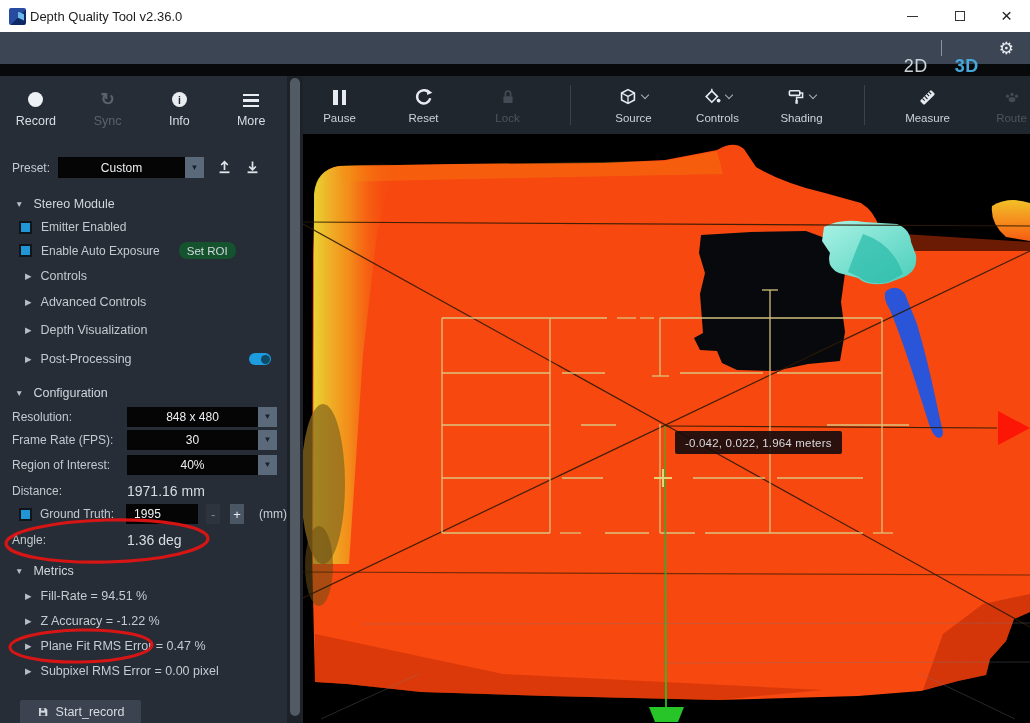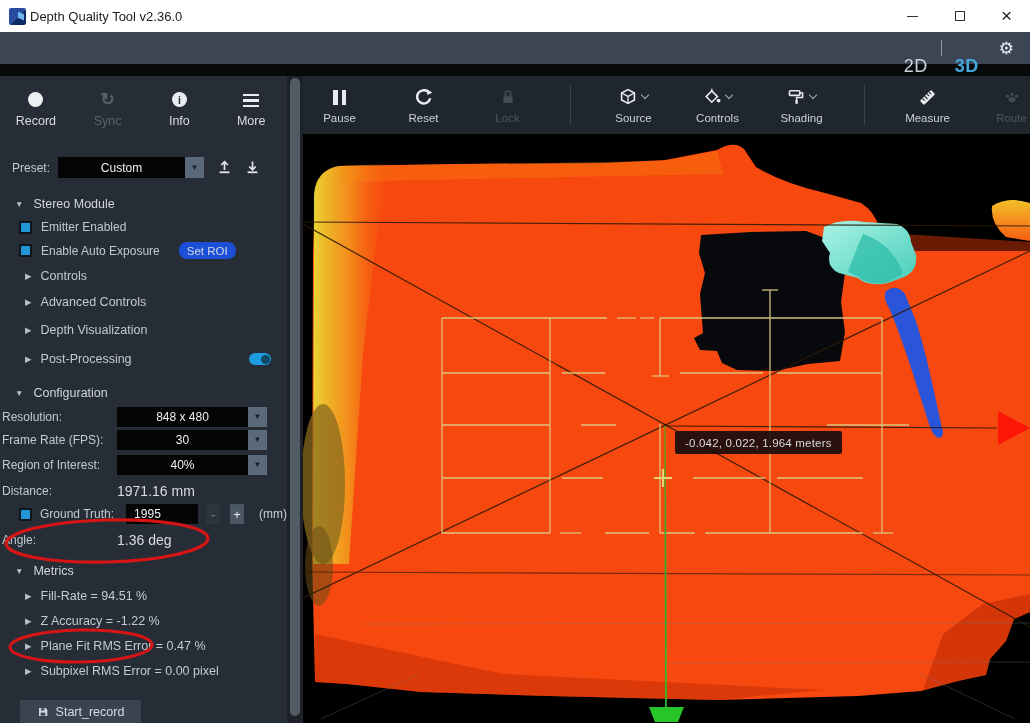--- a/index.html
+++ b/index.html
@@ -56,28 +56,28 @@
              display:flex; align-items:center; justify-content:center; font-size:12px; }
   .arrowbtn { width:19px; height:21px; background:#5b6a7b; display:flex; align-items:center;
               justify-content:center; font-size:8px; color:#17202b; }
   .picon { margin-left:13px; }
 
   .section { display:flex; align-items:center; gap:10px; padding:11px 0 5px 15px;
              color:#d0d6dc; font-size:12.5px; }
   .tri { font-size:8.5px; color:#b7bec6; }
   .chkrow { display:flex; align-items:center; gap:9px; padding:4px 0 4px 19px; }
   .chk { width:13px; height:13px; background:#2196d4; border:2px solid #10151b; flex:none; }
-  .setroi { margin-left:10px; background:#1d4ed8; color:#d3d9df; padding:2.5px 8px;
+  .setroi { margin-left:10px; background:#14532d; color:#d3d9df; padding:2.5px 8px;
             font-size:11.5px; border-radius:8px; }
   .itemrow { display:flex; align-items:center; gap:9px; padding:6px 16px 6px 25px; font-size:12.5px; }
   .toggle { margin-left:auto; width:22px; height:12px; border-radius:6px; background:#1d9ce0; position:relative; }
   .toggle i { position:absolute; right:1.5px; top:1.5px; width:9px; height:9px;
               border-radius:50%; background:#0e4b66; }
 
-  .cfgrow { display:flex; align-items:center; height:23px; padding-left:2px; }
+  .cfgrow { display:flex; align-items:center; height:23px; padding-left:12px; }
   .cfglabel { width:115px; font-size:12px; }
   .cfgselect { width:131px; height:20px; background:#050505; color:#eef1f4; display:flex;
                align-items:center; justify-content:center; font-size:12px; }
   .cfgarrow { width:19px; height:20px; }
   .staticval { color:#d8dde2; font-size:14px; }
   .gtrow { display:flex; align-items:center; height:24px; padding-left:19px; gap:8px; }
   .gtlabel { width:84px; }
   .gtinput { width:72px; height:20px; background:#050505; border:none; color:#eef1f4;
              font-size:12px; padding-left:8px; font-family:"Liberation Sans",sans-serif; }
   .stepbtn { width:15px; height:20px; display:flex; align-items:center; justify-content:center;

